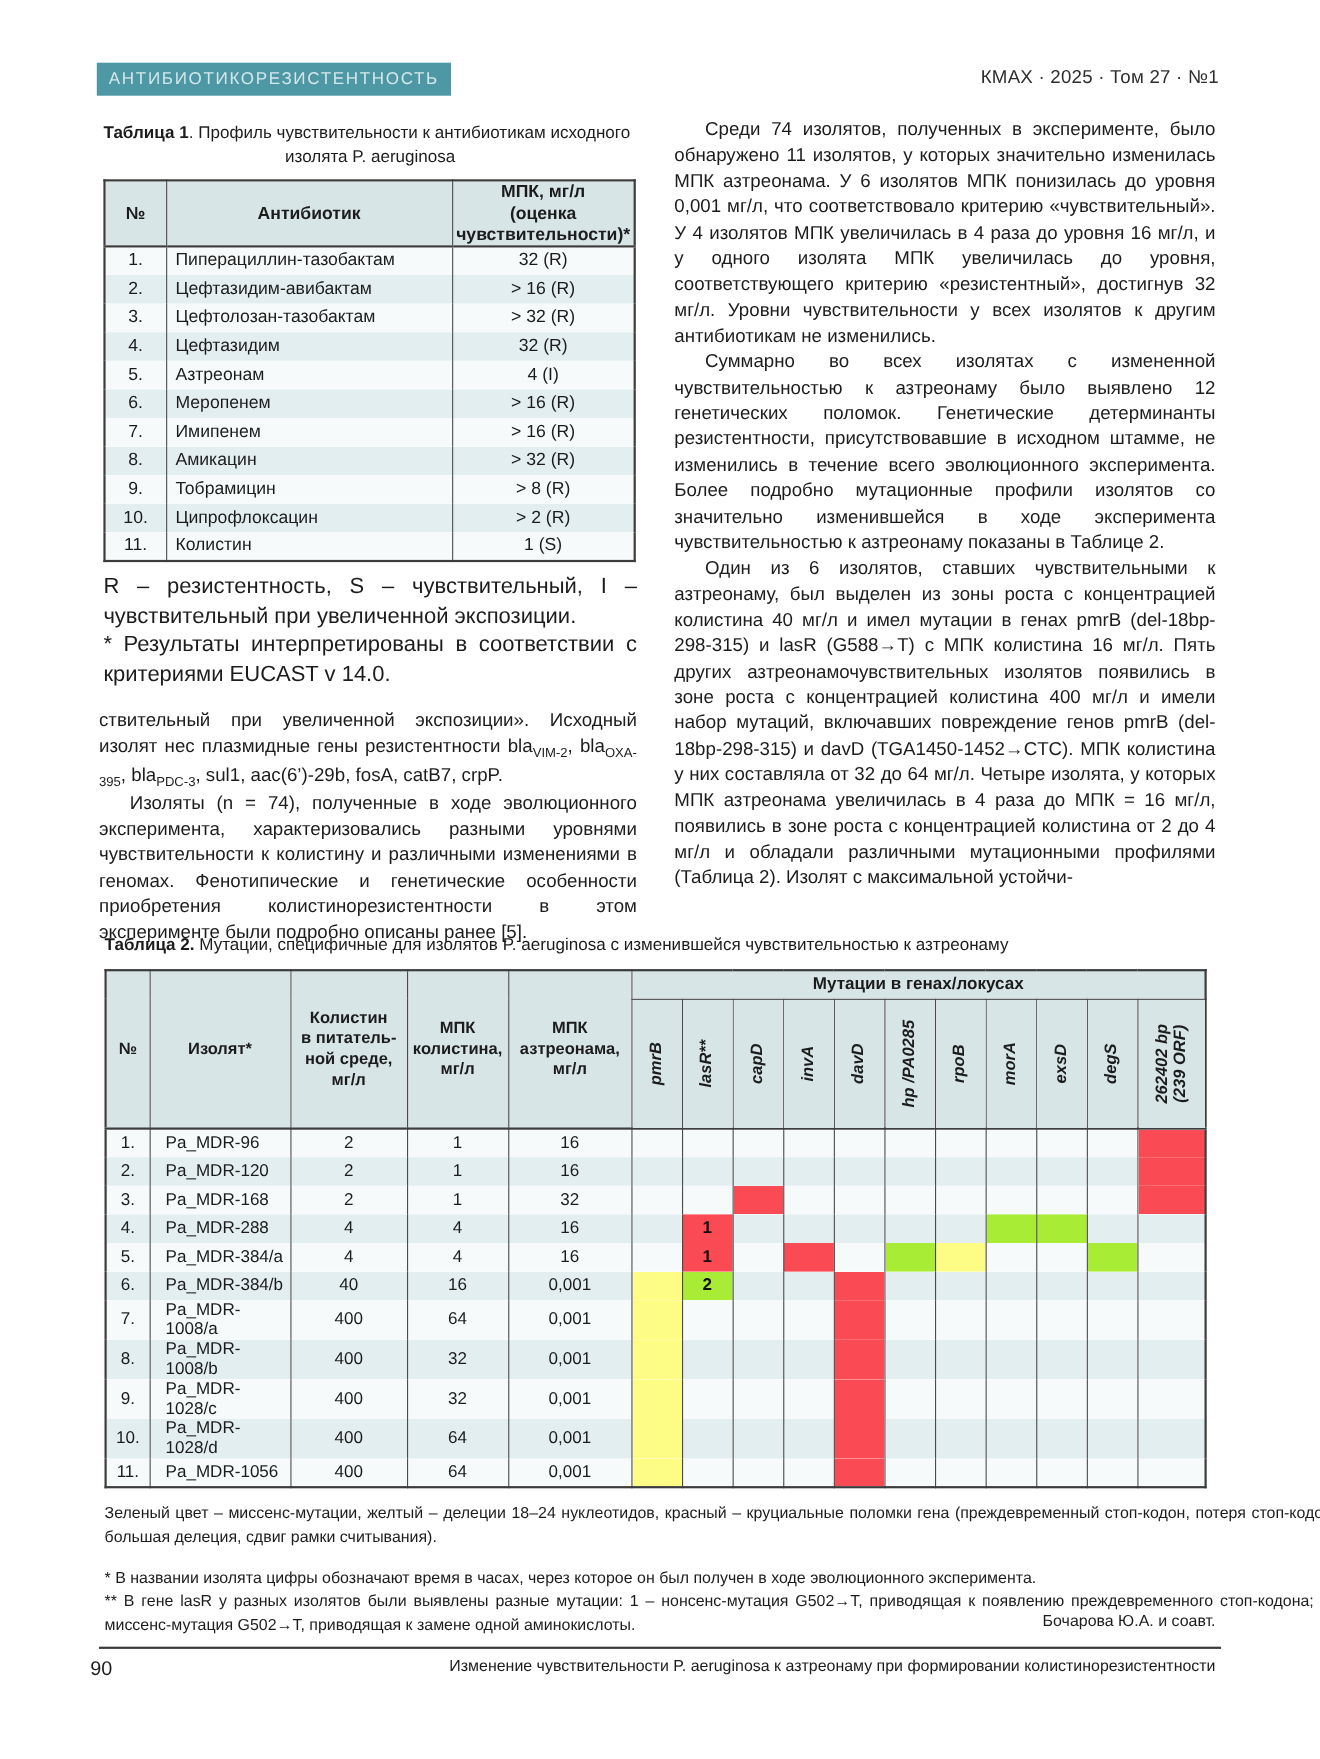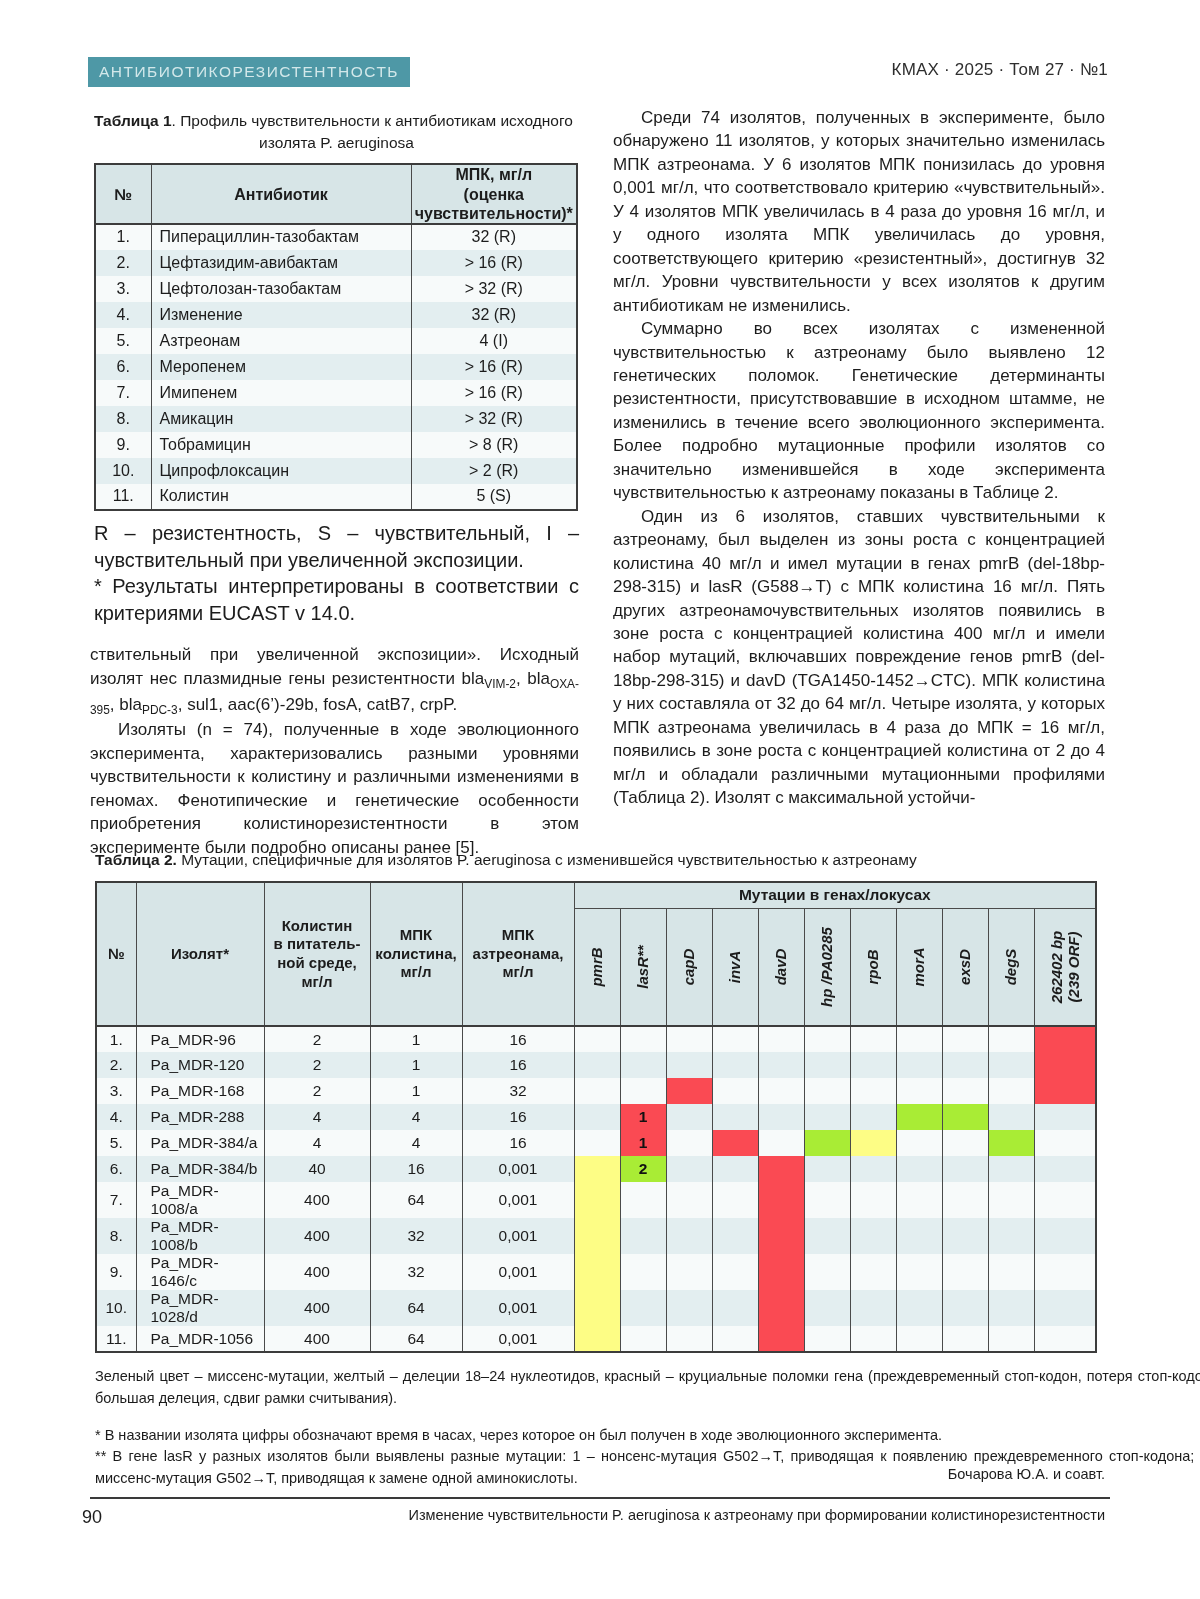--- a/index.html
+++ b/index.html
@@ -112,21 +112,21 @@
               <td class="t1c1">Цефтазидим-авибактам</td>
               <td class="t1c2">&gt; 16 (R)</td>
             </tr>
             <tr>
               <td class="t1c0">3.</td>
               <td class="t1c1">Цефтолозан-тазобактам</td>
               <td class="t1c2">&gt; 32 (R)</td>
             </tr>
             <tr class="stripe">
               <td class="t1c0">4.</td>
-              <td class="t1c1">Изменение</td>
+              <td class="t1c1">Цефтазидим</td>
               <td class="t1c2">32 (R)</td>
             </tr>
             <tr>
               <td class="t1c0">5.</td>
               <td class="t1c1">Азтреонам</td>
               <td class="t1c2">4 (I)</td>
             </tr>
             <tr class="stripe">
               <td class="t1c0">6.</td>
               <td class="t1c1">Меропенем</td>
@@ -148,21 +148,21 @@
               <td class="t1c2">&gt; 8 (R)</td>
             </tr>
             <tr class="stripe">
               <td class="t1c0">10.</td>
               <td class="t1c1">Ципрофлоксацин</td>
               <td class="t1c2">&gt; 2 (R)</td>
             </tr>
             <tr>
               <td class="t1c0">11.</td>
               <td class="t1c1">Колистин</td>
-              <td class="t1c2">5 (S)</td>
+              <td class="t1c2">1 (S)</td>
             </tr>
           </tbody>
         </table>
       <div class="t1notes" id="t1notes">
           <div class="note"><span>R – резистентность, S – чувствительный, I – чувствительный при увеличенной экспозиции.</span></div>
           <div class="note"><span>* Результаты интерпретированы в соответствии с критериями EUCAST v 14.0.</span></div>
         </div>
       <div id="leftParas">
           <div class="para"><span>ствительный при увеличенной экспозиции». Исходный изолят нес плазмидные гены резистентности </span><span class="it">bla</span><sub class="it">VIM-2</sub><span>, </span><span class="it">bla</span><sub class="it">OXA-395</sub><span>, </span><span class="it">bla</span><sub class="it">PDC-3</sub><span>, </span><span class="it">sul1</span><span>, </span><span class="it">aac(6’)-29b</span><span>, </span><span class="it">fosA</span><span>, </span><span class="it">catB7</span><span>, </span><span class="it">crpP</span><span>.</span></div>
           <div class="para indent"><span>Изоляты (n = 74), полученные в ходе эволюционного эксперимента, характеризовались разными уровнями чувствительности к колистину и различными изменениями в геномах. Фенотипические и генетические особенности приобретения колистинорезистентности в этом эксперименте были подробно описаны ранее [5].</span></div>
@@ -391,21 +391,21 @@
             <td style="background: rgb(250, 74, 83);"></td>
             <td></td>
             <td></td>
             <td></td>
             <td></td>
             <td></td>
             <td></td>
           </tr>
           <tr>
             <td class="c-num">9.</td>
-            <td class="c-iso">Pa_MDR-1646/c</td>
+            <td class="c-iso">Pa_MDR-1028/c</td>
             <td>400</td>
             <td>32</td>
             <td>0,001</td>
             <td style="background: rgb(253, 253, 133);"></td>
             <td></td>
             <td></td>
             <td></td>
             <td style="background: rgb(250, 74, 83);"></td>
             <td></td>
             <td></td>

